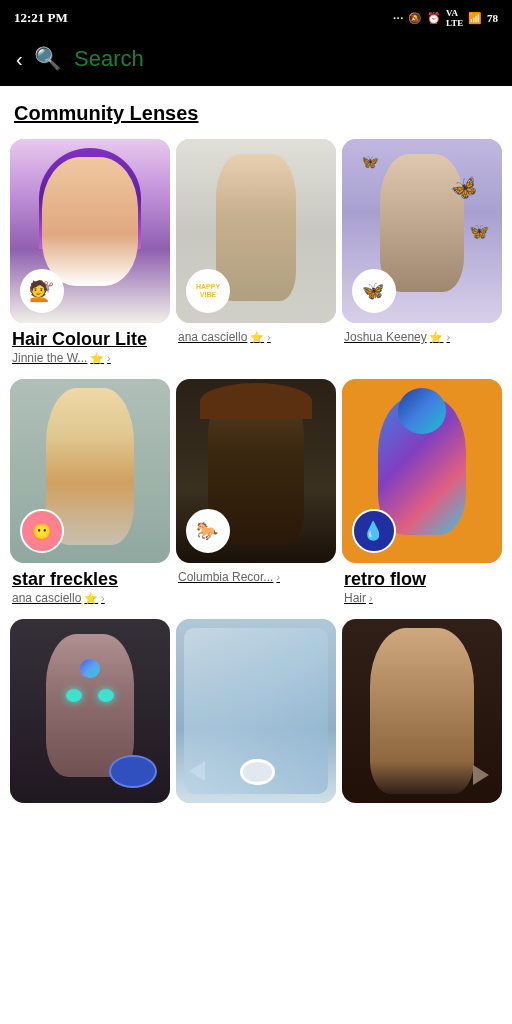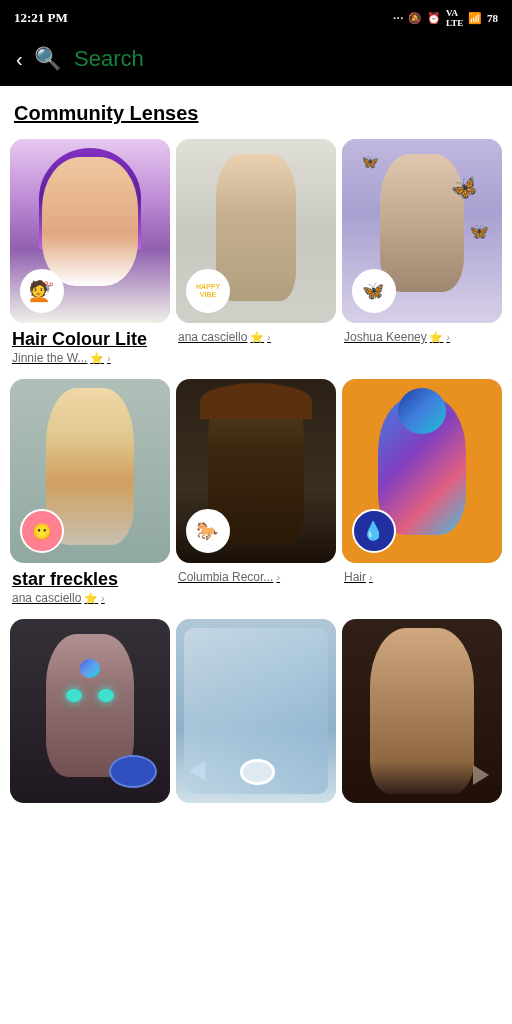--- a/index.html
+++ b/index.html
@@ -387,20 +387,21 @@
         <div class="thumb-art" style="background:#e89020;">
           <div class="retro-figure"></div>
 
           <div style="width:30%;height:25%;background:linear-gradient(135deg,#2040a0,#4080e0,#20c0d0);border-radius:50%;position:absolute;top:5%;left:35%;z-index:2;"></div>
         </div>
         <div class="lens-avatar" style="background:#2030a0;">
           <span class="avatar-blue" style="font-size:18px;">💧</span>
         </div>
       </div>
       <div class="lens-info">
+        <div class="lens-name">retro flow</div>
         <div class="lens-creator">
           <span>Hair</span>
           <span class="chevron">›</span>
         </div>
       </div>
     </div>
 
     <div class="lens-card card-7">
       <div class="lens-thumb">
         <div class="thumb-art" style="background:linear-gradient(180deg,#353038 0%,#201820 100%);">

